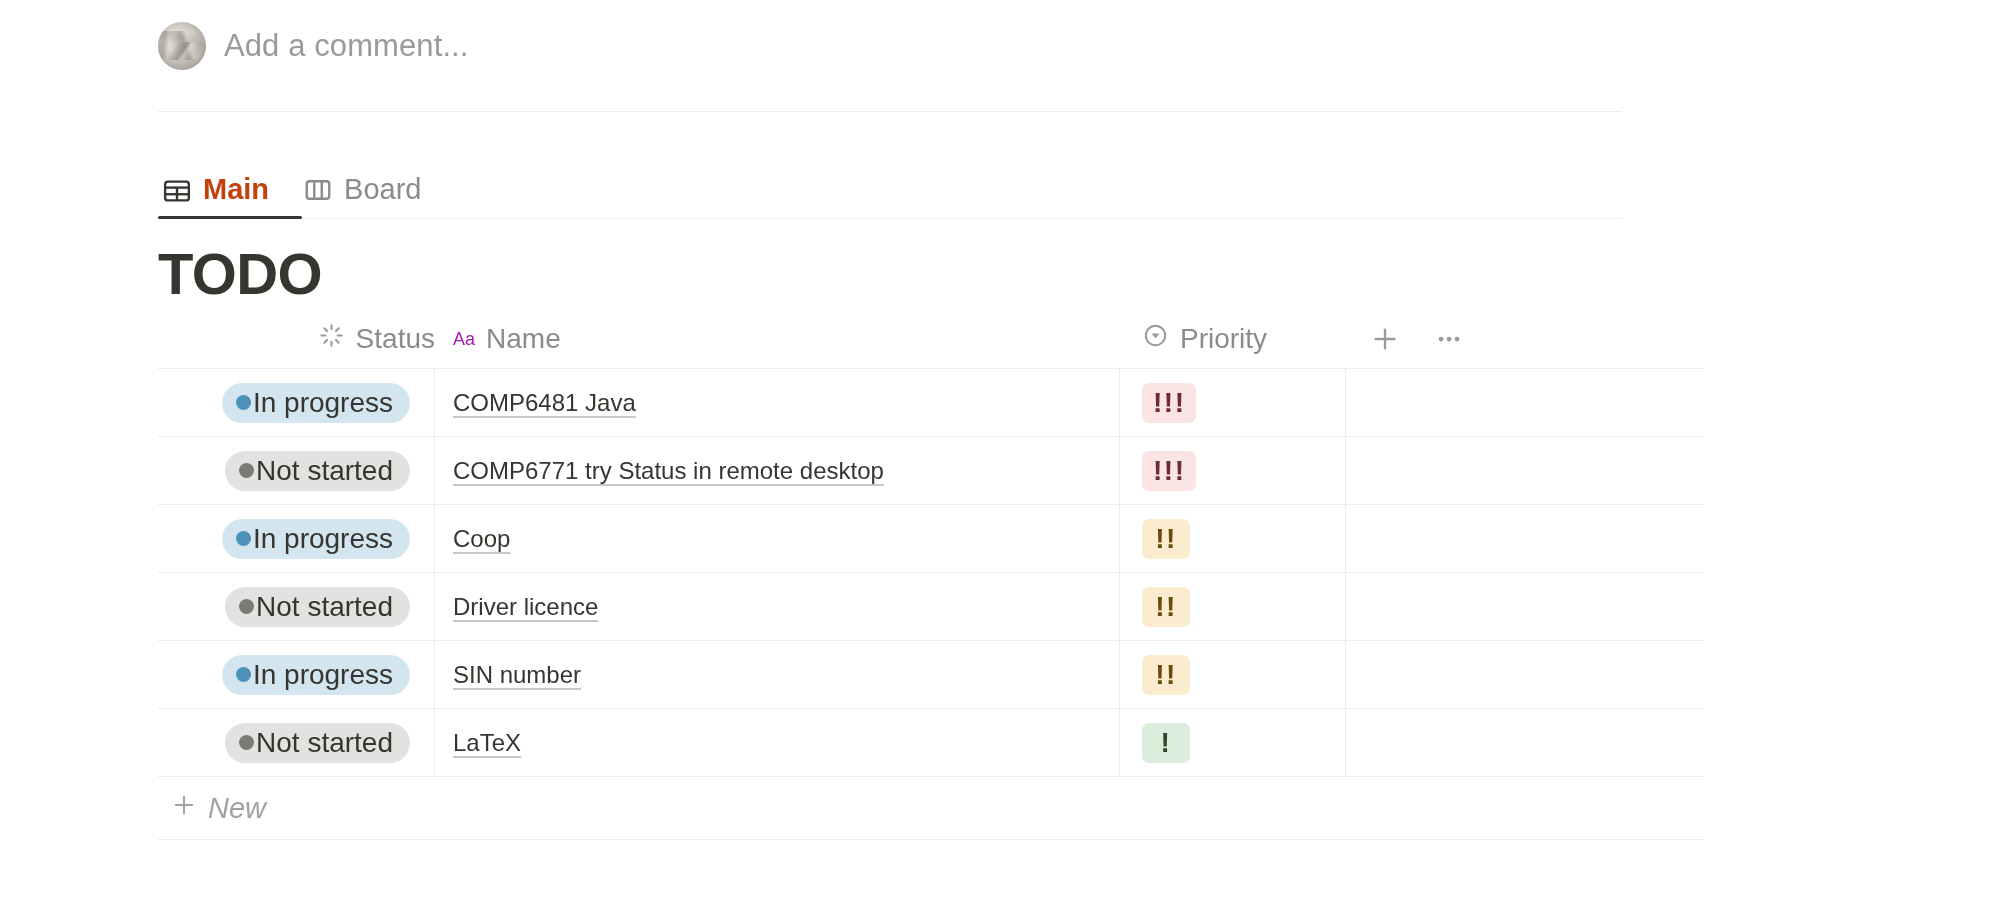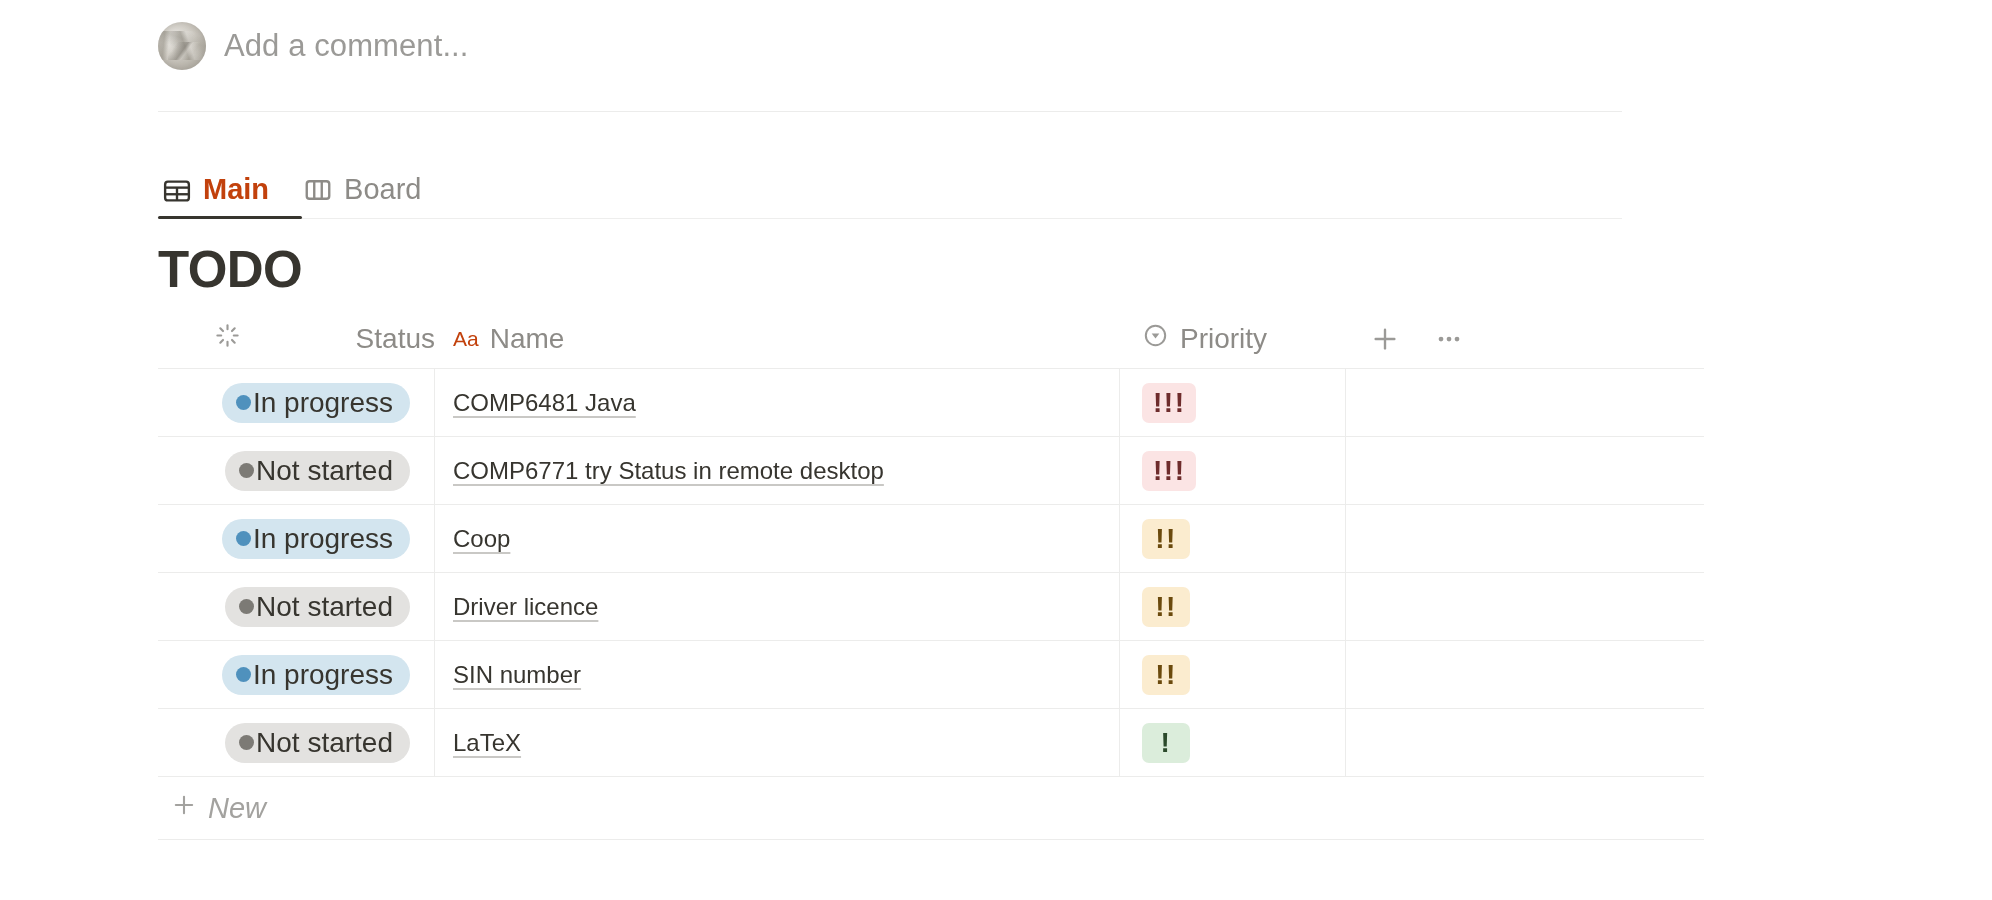--- a/index.html
+++ b/index.html
@@ -120,21 +120,21 @@
     height: 3px;
     background: #37352f;
     border-radius: 2px;
   }
 
   
   .db-title {
     position: absolute;
     left: 158px;
     top: 240px;
-    font-size: 51px;
+    font-size: 58px;
     font-weight: 700;
     letter-spacing: -0.6px;
     color: #37352f;
   }
 
   
   .table {
     position: absolute;
     left: 158px;
     top: 310px;
@@ -149,21 +149,21 @@
   .th {
     display: flex;
     align-items: center;
     gap: 11px;
     font-size: 28px;
     color: #8d8b87;
     height: 100%;
     box-sizing: border-box;
     cursor: pointer;
   }
-  .th-status { width: 277px; justify-content: space-between; padding-left: 56px; }
+  .th-status { width: 277px; justify-content: flex-end; padding-left: 56px; }
   .th-name   { width: 685px; padding-left: 18px; }
   .th-priority { width: 226px; padding-left: 22px; align-items: center; }
   .th-tools { display: flex; align-items: center; gap: 34px; padding-left: 24px; }
   .icon-btn {
     display: flex; align-items: center; justify-content: center;
     color: #9b9a97; cursor: pointer;
   }
 
   .trow {
     display: flex;
@@ -314,21 +314,21 @@
               <line x1="5.6" y1="18.4" x2="8" y2="16"></line>
               <line x1="3" y1="12" x2="6.4" y2="12"></line>
               <line x1="5.6" y1="5.6" x2="8" y2="8"></line>
             </g>
           </svg>
         </span>
         <span>Status</span>
       </div>
 
       <div class="th th-name">
-        <span style="font-size:21px;color:#c2410c;font-weight:500;">Aa</span>
+        <span style="font-size:18px;color:#a21caf;font-weight:500;">Aa</span>
         <span>Name</span>
       </div>
 
       <div class="th th-priority">
         <span>
           <svg width="27" height="27" viewBox="0 0 24 24" fill="none">
             <circle cx="12" cy="12" r="8.6" stroke="#9b9a97" stroke-width="1.8"></circle>
             <path d="M8.6 10.2h6.8L12 14.6z" fill="#9b9a97"></path>
           </svg>
         </span>

